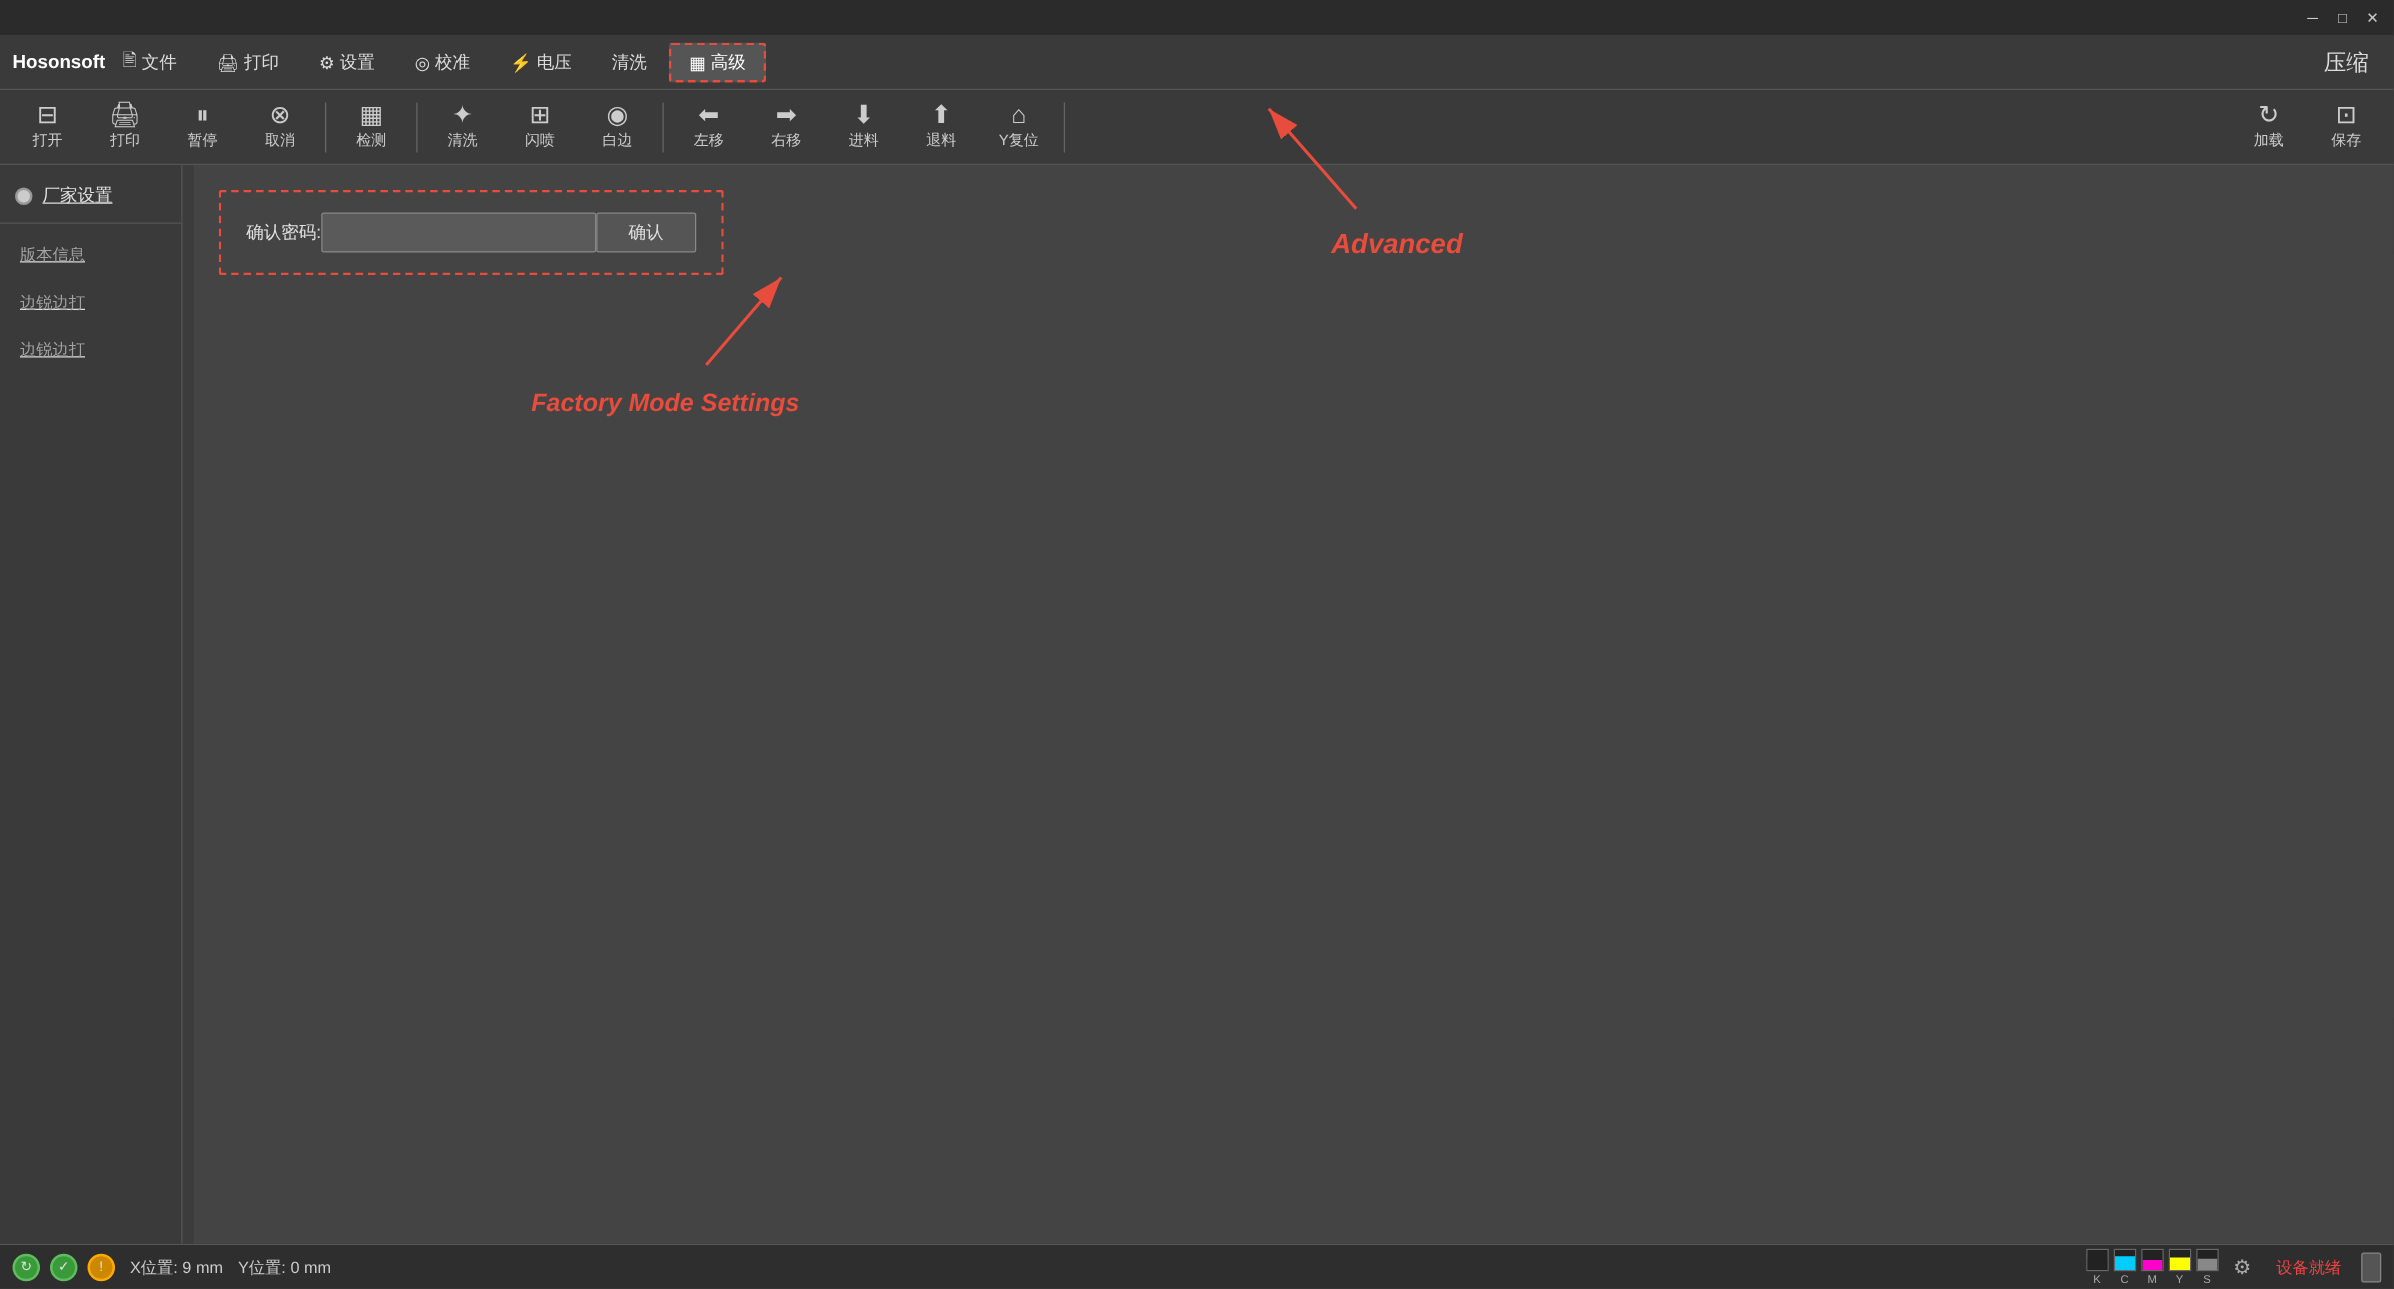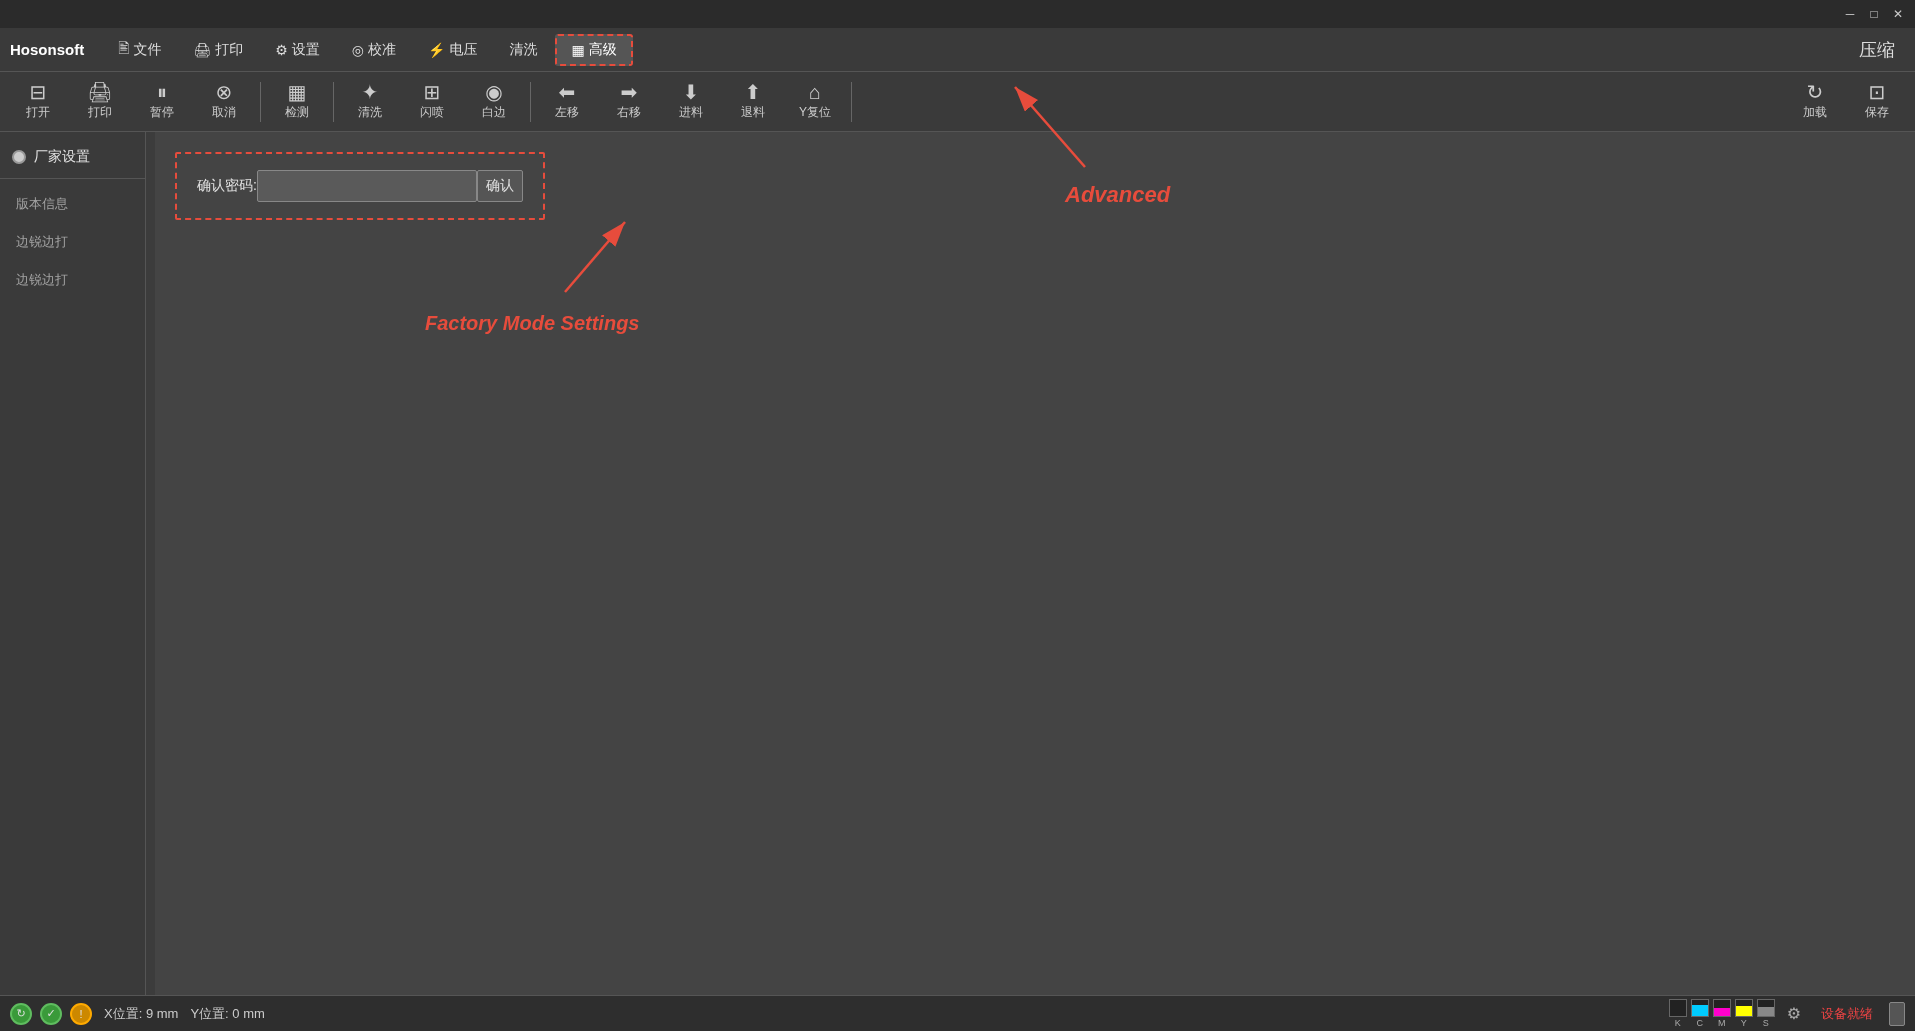--- a/index.html
+++ b/index.html
@@ -46,21 +46,20 @@
       background: #3a3a3a;
       display: flex;
       align-items: center;
       padding: 0 10px;
       border-bottom: 1px solid #555;
     }
     .menu-logo {
       font-size: 15px;
       font-weight: bold;
       color: #fff;
-      margin-right: 20px;
       white-space: nowrap;
     }
     .menu-items {
       display: flex;
       gap: 4px;
       flex: 1;
     }
     .menu-item {
       padding: 4px 14px;
       font-size: 14px;
@@ -126,20 +125,21 @@
 
     
     .sidebar {
       position: absolute;
       top: 132px; left: 0;
       width: 146px;
       bottom: 36px;
       background: #3a3a3a;
       border-right: 1px solid #555;
       padding-top: 10px;
+      text-decoration: underline;
     }
     .sidebar-header {
       display: flex;
       align-items: center;
       gap: 8px;
       padding: 6px 12px 12px 12px;
       font-size: 14px;
       color: #e0e0e0;
       border-bottom: 1px solid #555;
       margin-bottom: 6px;
@@ -187,21 +187,21 @@
       height: 32px;
       background: #5a5a5a;
       border: 1px solid #888;
       border-radius: 2px;
       color: #e0e0e0;
       font-size: 14px;
       padding: 0 8px;
     }
     .password-confirm-btn {
       height: 32px;
-      padding: 0 8px;
+      padding: 0 25px;
       background: #555;
       border: 1px solid #888;
       color: #e0e0e0;
       font-size: 14px;
       cursor: pointer;
       border-radius: 2px;
     }
 
     
     .status-bar {

